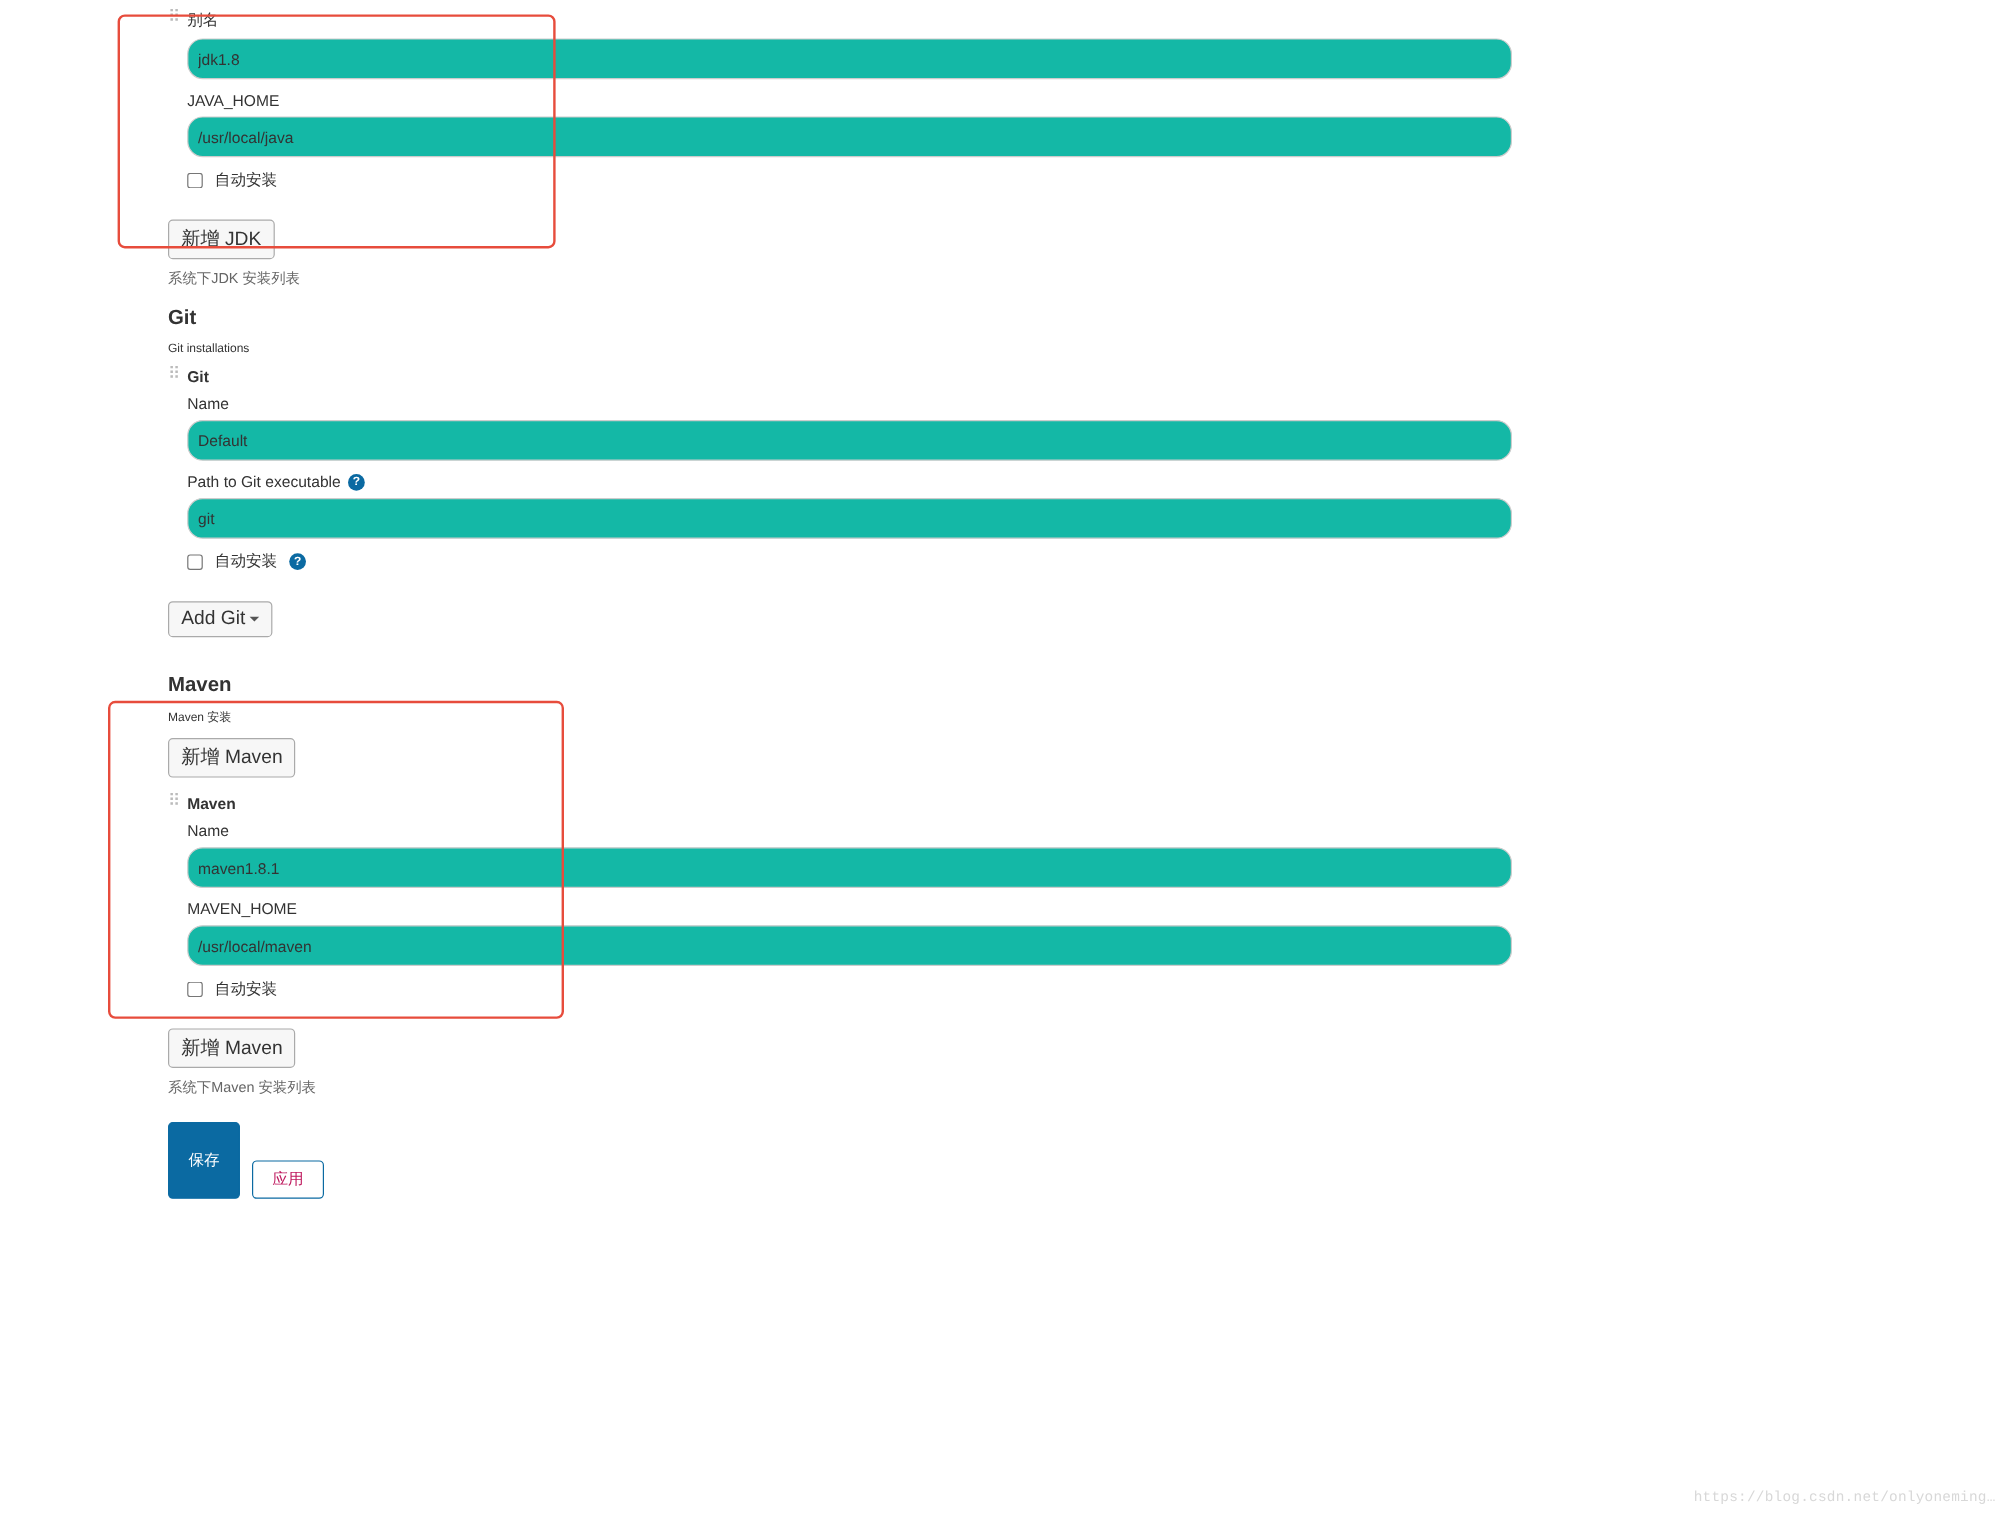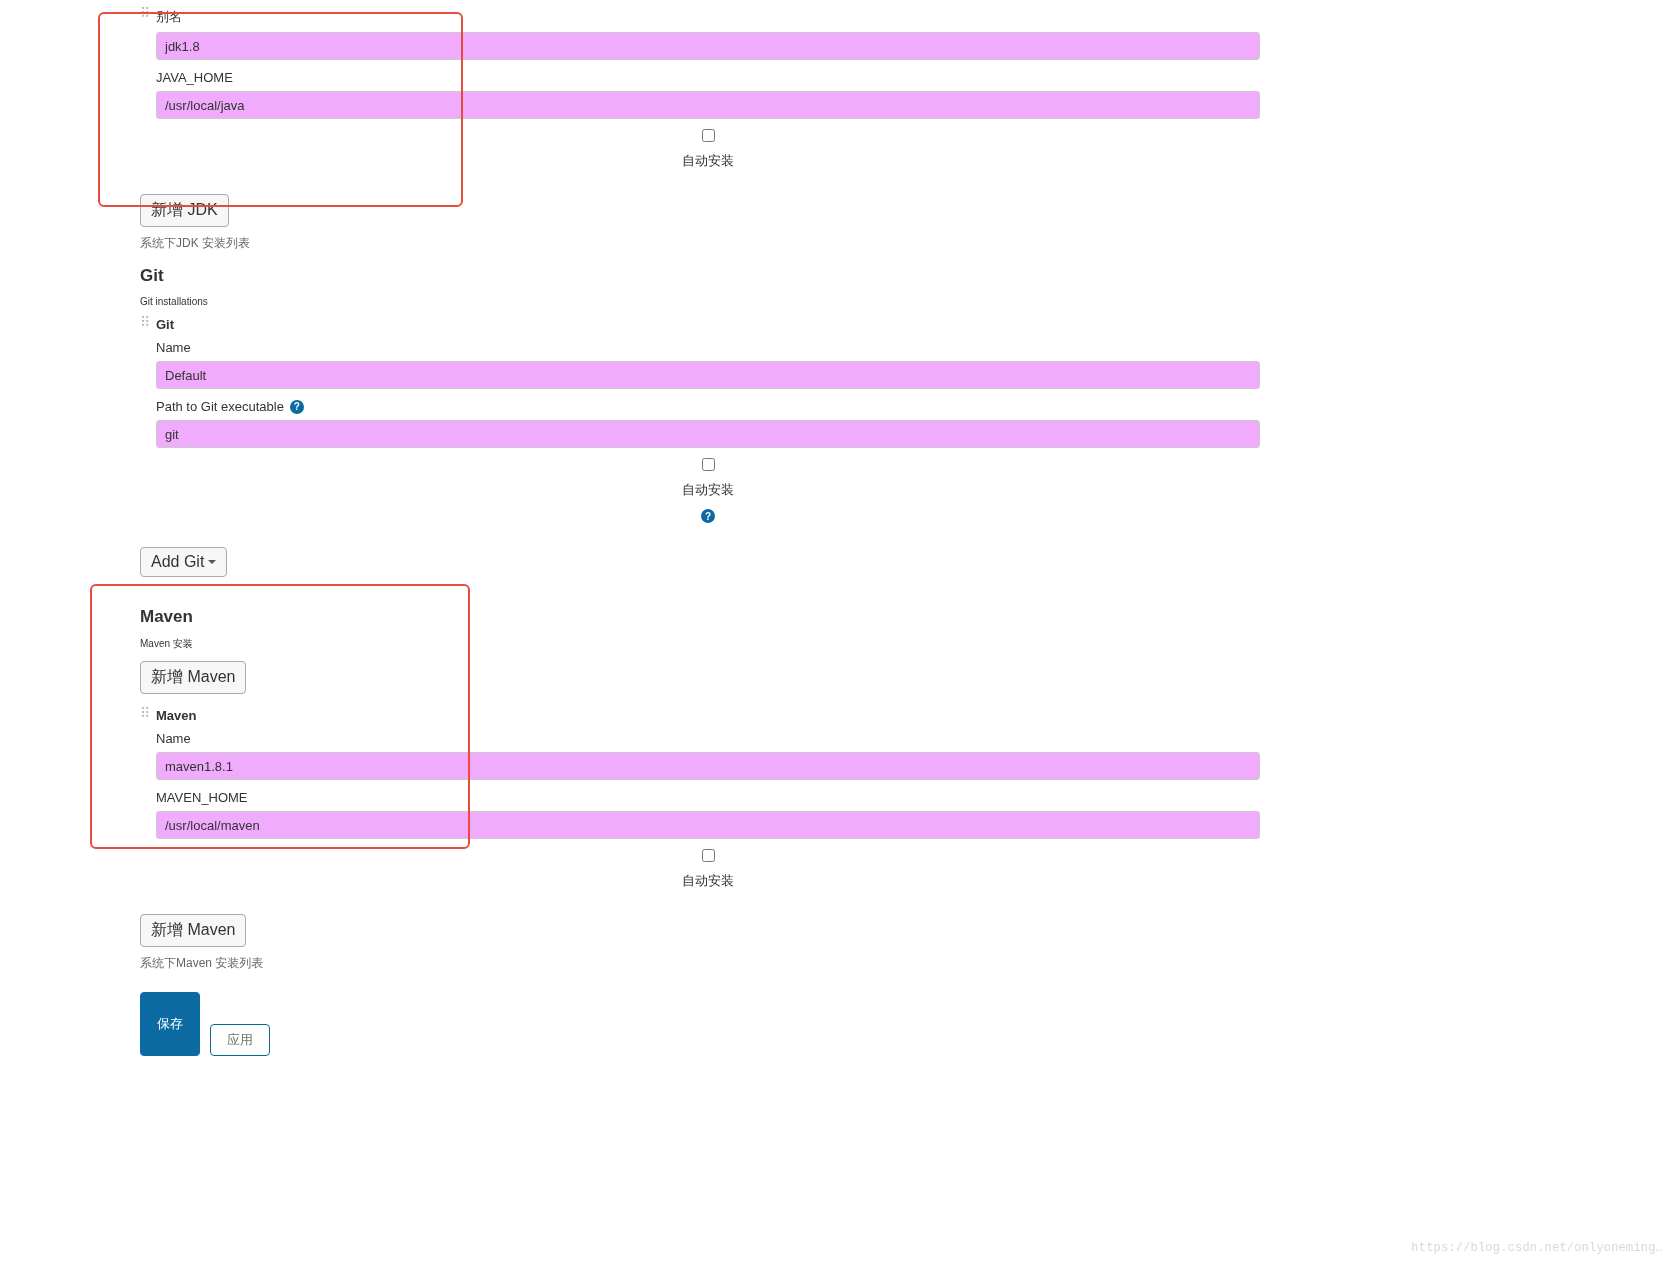--- a/index.html
+++ b/index.html
@@ -64,35 +64,34 @@
     color: #333;
     margin-bottom: 6px;
     display: flex;
     align-items: center;
     gap: 6px;
   }
   .field-input {
     width: 100%;
     height: 28px;
     border: 1px solid #ccc;
-    border-radius: 3px;
-    padding: 4px 8px;
-    font-size: 13px;
-    color: #333;
-    background: #f0abfc;
+    border-radius: 13px;
+    padding: 16px 8px;
+    font-size: 13px;
+    color: #333;
+    background: #14b8a6;
   }
 
   .checkbox-row {
     display: flex;
     align-items: center;
     gap: 10px;
     font-size: 13px;
     margin-top: 6px;
     margin-bottom: 24px;
-    flex-direction: column;
   }
   .checkbox-row input { width: 13px; height: 13px; }
 
   .btn {
     display: inline-flex;
     align-items: center;
     gap: 4px;
     border: 1px solid #aaa;
     background: #f7f7f7;
     color: #333;
@@ -138,21 +137,21 @@
     border: 1px solid #0b6aa2;
     color: #fff;
     font-size: 13px;
     padding: 12px 16px;
     border-radius: 4px;
     cursor: pointer;
   }
   .btn-secondary {
     background: #fff;
     border: 1.5px solid #0b6aa2;
-    color: #737373;
+    color: #be185d;
     font-size: 13px;
     padding: 6px 16px;
     border-radius: 4px;
     cursor: pointer;
     margin-top: 32px;
   }
 
   .watermark {
     position: fixed;
     right: 14px;

